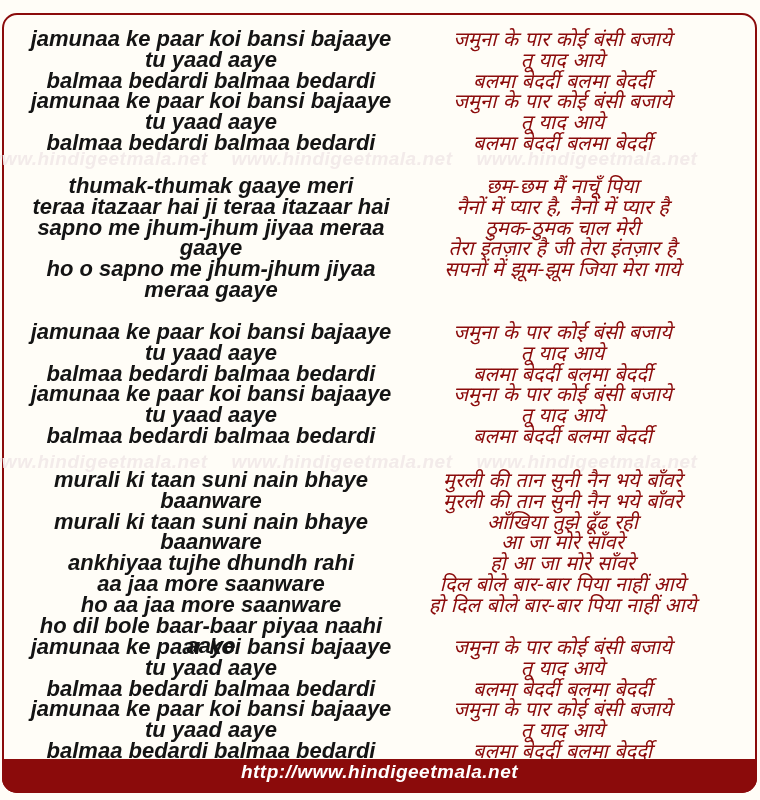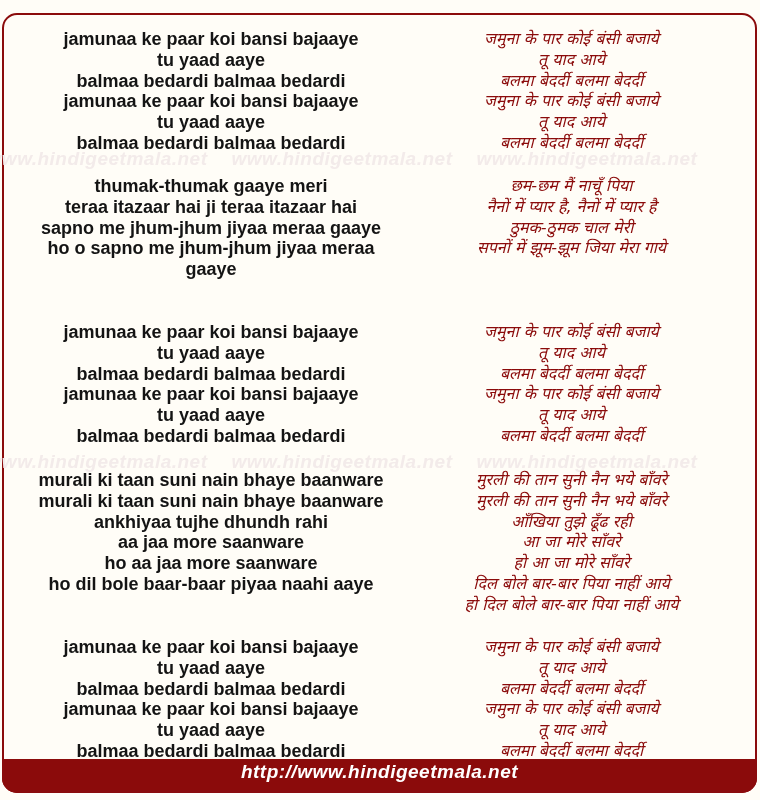--- a/index.html
+++ b/index.html
@@ -54,31 +54,32 @@
   }
   .col {
     position: absolute;
     top: 0;
     text-align: center;
   }
   .col-latin {
     left: 20px;
     width: 382px;
     font-family: "Liberation Sans", sans-serif;
+    font-style: italic;
     font-weight: bold;
-    font-size: 18px;
+    font-size: 22px;
     line-height: 20.8px;
     color: var(--latin_text, #141414);
   }
   .col-hindi {
-    left: 404px;
+    left: 395px;
     width: 335px;
     font-family: "DejaVu Sans", sans-serif;
     font-style: italic;
-    font-size: 16px;
+    font-size: 20px;
     line-height: 20.8px;
     color: var(--hindi_text, #8b0b0b);
   }
   .footer-bar {
     position: absolute;
     left: 2px;
     right: 3px;
     bottom: 7px;
     height: 34px;
     background: var(--accent, #8b0b0b);
@@ -137,20 +138,21 @@
     <div class="col col-latin">
         <div class="lyric-line">thumak-thumak gaaye meri</div>
         <div class="lyric-line">teraa itazaar hai ji teraa itazaar hai</div>
         <div class="lyric-line">sapno me jhum-jhum jiyaa meraa gaaye</div>
         <div class="lyric-line">ho o sapno me jhum-jhum jiyaa meraa gaaye</div>
       </div>
     <div class="col col-hindi">
         <div class="lyric-line">छम-छम मैं नाचूँ पिया</div>
         <div class="lyric-line">नैनों में प्यार है, नैनों में प्यार है</div>
         <div class="lyric-line">ठुमक-ठुमक चाल मेरी</div>
+        <div class="lyric-line">तेरा इंतज़ार है जी तेरा इंतज़ार है</div>
         <div class="lyric-line">सपनों में झूम-झूम जिया मेरा गाये</div>
       </div>
   </div>
 
   <div class="stanza-row" style="top:322px">
     <div class="col col-latin">
         <div class="lyric-line">jamunaa ke paar koi bansi bajaaye</div>
         <div class="lyric-line">tu yaad aaye</div>
         <div class="lyric-line">balmaa bedardi balmaa bedardi</div>
         <div class="lyric-line">jamunaa ke paar koi bansi bajaaye</div>

